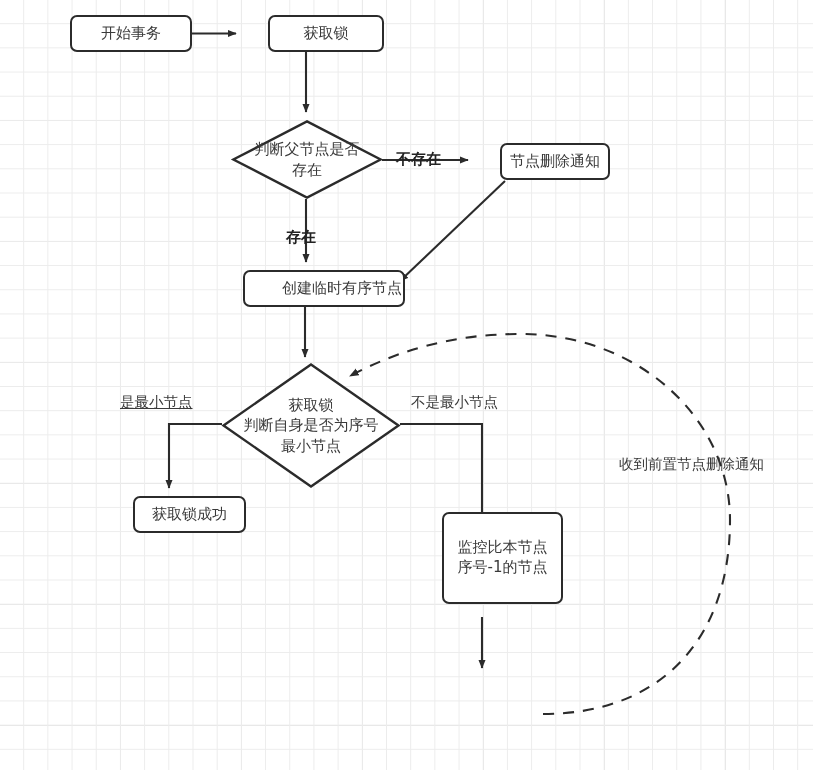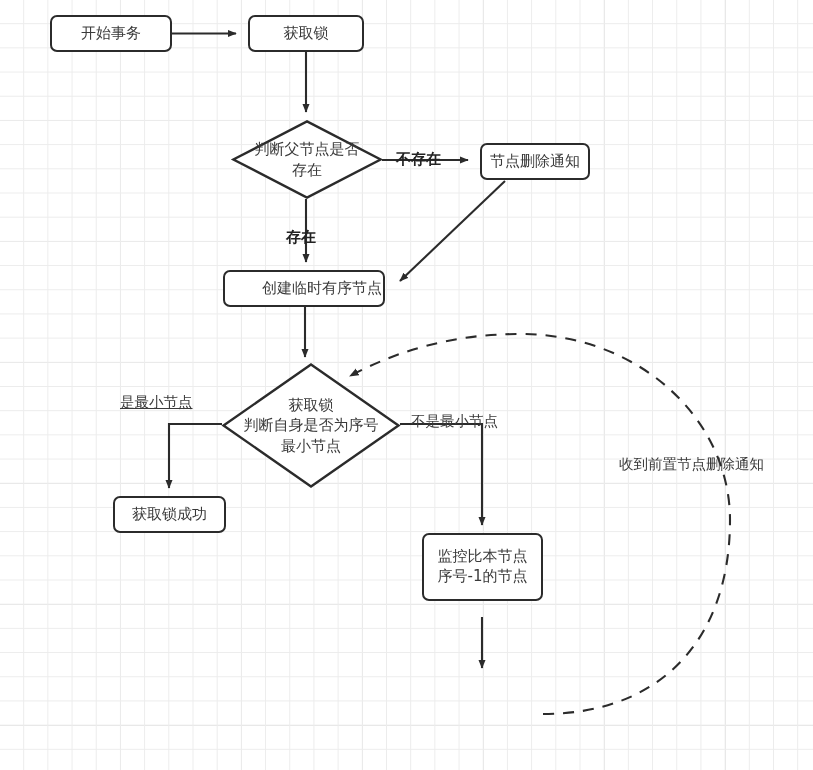--- a/index.html
+++ b/index.html
@@ -28,20 +28,21 @@
     background:#ffffff;
     border:2.2px solid #2b2b2b;
     border-radius:7px;
     display:flex;align-items:center;justify-content:center;
     text-align:center;
     color:#3a3a3a;
     font-size:15px;
     line-height:1.32;
     white-space:pre-line;
     z-index:3;
+    margin-left:20px;
   }
   .diamond-wrap{position:absolute;z-index:2;}
   .diamond-wrap svg{position:absolute;left:0;top:0;overflow:visible;}
   .diamond-label{
     position:absolute;left:0;top:0;width:100%;height:100%;
     display:flex;align-items:center;justify-content:center;
     text-align:center;white-space:pre-line;
     color:#3a3a3a;font-size:15px;line-height:1.36;
     pointer-events:none;
   }
@@ -95,21 +96,21 @@
   <div class="node" style="left:50px;top:15px;width:122px;height:37px;">开始事务</div>
 
   <div class="node" style="left:248px;top:15px;width:116px;height:37px;">获取锁</div>
 
   <div class="node" style="left:480px;top:143px;width:110px;height:37px;">节点删除通知</div>
 
   <div class="node" style="left:223px;top:270px;width:162px;height:37px;padding-left:36px;">创建临时有序节点</div>
 
   <div class="node" style="left:113px;top:496px;width:113px;height:37px;">获取锁成功</div>
 
-  <div class="node" style="left:422px;top:533px;width:121px;height:68px;">监控比本节点
+  <div class="node" style="left:422px;top:512px;width:121px;height:92px;">监控比本节点
 序号-1的节点</div>
 
 
   <div class="diamond-wrap" style="left:232px;top:120px;width:150px;height:79px;">
     <svg width="150" height="79" viewBox="0 0 150 79" xmlns="http://www.w3.org/2000/svg">
       <polygon points="75,1.4 148.6,39.5 75,77.6 1.4,39.5" fill="#ffffff" stroke="#2b2b2b" stroke-width="2.4"></polygon>
     </svg>
     <div class="diamond-label">判断父节点是否
 存在</div>
   </div>
@@ -122,17 +123,17 @@
 判断自身是否为序号
 最小节点</div>
   </div>
 
   <div class="edge-label bold" style="left:396px;top:150px;">不存在</div>
 
   <div class="edge-label bold" style="left:286px;top:228px;">存在</div>
 
   <div class="edge-label" style="left:120px;top:393px;text-decoration:underline;">是最小节点</div>
 
-  <div class="edge-label" style="left:411px;top:412px;">不是最小节点</div>
+  <div class="edge-label" style="left:411px;top:393px;">不是最小节点</div>
 
   <div class="edge-label" style="left:619px;top:455px;">收到前置节点删除通知</div>
 
 </div>
 
 </body></html>

